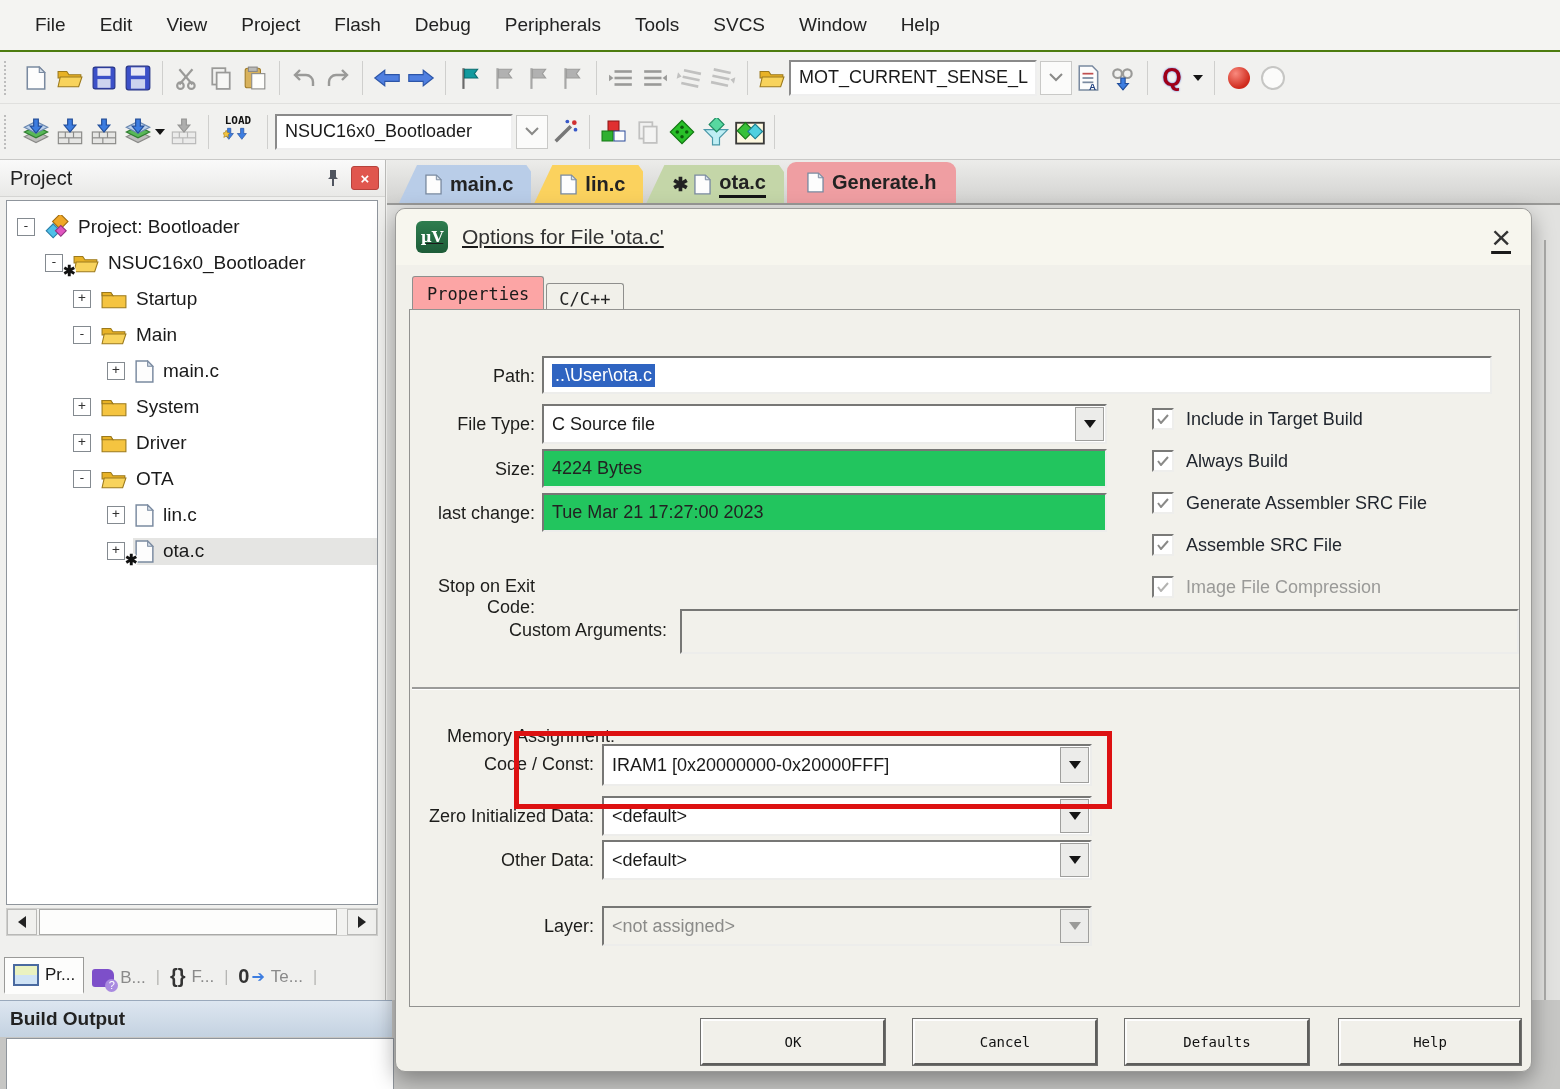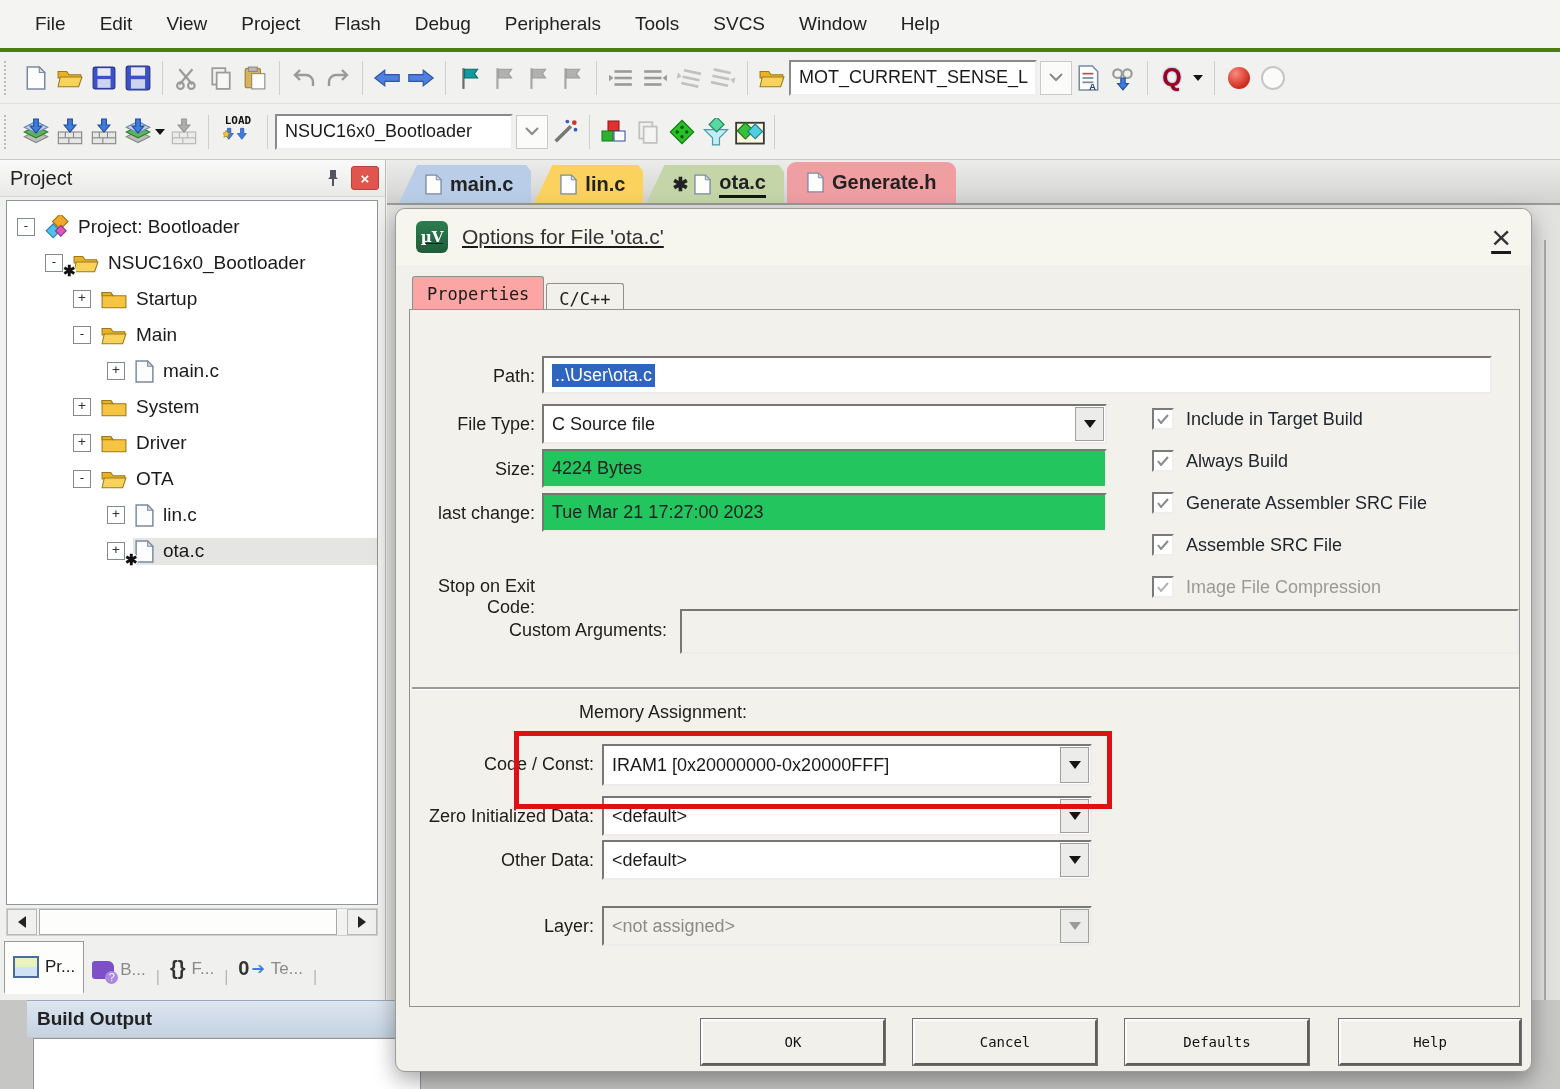--- a/index.html
+++ b/index.html
@@ -1,20 +1,20 @@
 <!DOCTYPE html>
 <html><head>
 <meta charset="utf-8">
 <style>
   html,body{margin:0;padding:0;}
   body{width:1560px;height:1089px;overflow:hidden;background:#f0f0ee;
        font-family:"Liberation Sans", sans-serif;color:#1a1a1a;position:relative;}
   .abs{position:absolute;}
   
-  #menubar{left:0;top:0;width:1560px;height:52px;background:#f4f4f2;display:flex;align-items:center;padding-left:18px;box-sizing:border-box;border-bottom:4px solid #4d7c0f;}
+  #menubar{left:0;top:0;width:1560px;height:52px;background:#f4f4f2;display:flex;align-items:center;padding-left:18px;box-sizing:border-box;border-bottom:2px solid #4d7c0f;}
   .menu-item{font-size:19px;padding:0 17px;color:#222;cursor:default;}
   .toolbar{left:0;width:1560px;display:flex;align-items:center;background:#f1f1ef;box-sizing:border-box;}
   #toolbar1{top:52px;height:52px;border-bottom:1px solid #e0e0de;}
   #toolbar2{top:104px;height:56px;border-bottom:1px solid #c9c9c7;}
   .grip{width:5px;height:34px;border-left:2px dotted #bdbdbd;margin:0 8px 0 4px;}
   .tsep{width:1px;height:34px;background:#cfcfcd;margin:0 7px;}
   .tbtn{width:34px;height:36px;display:flex;align-items:center;justify-content:center;position:relative;flex:none;}
   .gray{filter:grayscale(1) opacity(.55);}
   .combo-lite{height:32px;background:#fff;border:2px solid;border-color:#8a8a8a #efefef #efefef #8a8a8a;display:flex;align-items:center;padding:0 8px;font-size:18px;white-space:nowrap;}
   .chevbox{width:30px;height:32px;border:1px solid #c9c9c7;background:#fbfbfa;display:flex;align-items:center;justify-content:center;margin-left:3px;}
@@ -38,41 +38,41 @@
   .tico{margin-right:9px;flex:none;position:relative;}
   .badge{position:absolute;left:-10px;bottom:-4px;background:#fff;border-radius:50%;font-size:15px;font-weight:bold;color:#111;line-height:14px;}
   
   #hscroll{position:absolute;left:6px;top:748px;width:372px;height:28px;display:flex;align-items:stretch;background:#f2f2f0;border:1px solid #cfcfcd;box-sizing:border-box;}
   .sbtn{width:28px;background:#f0f0ee;border:1px solid #b9b9b7;display:flex;align-items:center;justify-content:center;flex:none;}
   .thumb{flex:1;margin:0 2px;background:#fdfdfc;border:1px solid #a9a9a7;}
   .sbtri-l{width:0;height:0;border-top:6px solid transparent;border-bottom:6px solid transparent;border-right:8px solid #222;}
   .sbtri-r{width:0;height:0;border-top:6px solid transparent;border-bottom:6px solid transparent;border-left:8px solid #222;}
   
   #proj-tabs{position:absolute;left:0px;top:782px;width:386px;height:52px;display:flex;align-items:flex-end;padding-left:4px;box-sizing:border-box;}
-  .ptab{display:flex;align-items:center;font-size:17px;color:#8a8a8a;padding:14px 8px;gap:6px;}
+  .ptab{display:flex;align-items:center;font-size:17px;color:#8a8a8a;padding:6px 8px;gap:6px;}
   .ptab.active{background:#fdfdfc;border:1px solid #9a9a98;border-bottom:2px solid #fdfdfc;color:#1a1a1a;}
   .pdiv{color:#b5b5b3;margin:0 2px 8px 2px;}
   .braces{font-size:20px;font-weight:bold;color:#333;}
   .zero{font-size:20px;font-weight:bold;color:#333;}
   .zarrow{color:#3d7de0;font-size:16px;margin-left:-4px;}
   .bookico{width:22px;height:18px;background:#7d4fc9;border-radius:3px 6px 6px 3px;position:relative;}
   .bookico:after{content:"?";position:absolute;right:-4px;bottom:-5px;background:#a98ae0;border-radius:50%;width:13px;height:13px;font-size:11px;color:#fff;text-align:center;line-height:13px;}
   .tableico{width:22px;height:18px;border:2px solid #4a6aa0;background:linear-gradient(#eaf2c0 50%,#cfe3f5 50%);}
   
   #tabstrip{left:387px;top:160px;width:1173px;height:45px;background:linear-gradient(#ececea,#d2d2d0);border-bottom:2px solid #9a9a98;display:flex;align-items:flex-end;padding-left:12px;box-sizing:border-box;}
   .etab{height:38px;display:flex;align-items:center;gap:8px;font-size:20px;font-weight:bold;color:#222;padding:0 18px 0 26px;clip-path:polygon(18px 0,calc(100% - 5px) 0,100% 7px,100% 100%,0 100%);margin-right:3px;}
   .etab .fi{flex:none;}
   #etab-flash{clip-path:none;border-radius:9px 9px 0 0;height:41px;padding:0 20px;}
   .uline{border-bottom:3px solid #151515;padding-bottom:1px;}
   
   #edit-bg{left:387px;top:205px;width:1173px;height:795px;background:#e2e2e0;}
   #edit-vline{left:1544px;top:240px;width:2px;height:760px;background:#ababa9;}
   
   #bo-zone{left:0;top:1000px;width:1560px;height:89px;background:#c6c6c4;}
-  #bo-panel{position:absolute;left:0;top:0;width:392px;height:89px;margin-left:27px;}
+  #bo-panel{position:absolute;left:0;top:0;width:392px;height:89px;}
   #bo-head{height:36px;background:linear-gradient(#dde6f0,#c4d2e1);border-top:1px solid #9aa9bc;display:flex;align-items:center;padding-left:10px;font-size:19px;font-weight:bold;color:#222;}
   #bo-body{position:absolute;left:6px;top:38px;width:386px;height:51px;background:#fff;border:1px solid #8f959c;border-bottom:none;}
   
   #dialog{left:395px;top:208px;width:1137px;height:864px;background:#f1f0ea;border:1px solid #9b9b99;border-radius:10px;box-shadow:0 8px 22px rgba(0,0,0,.35);box-sizing:border-box;z-index:30;text-decoration:underline;}
   #dlg-title{height:56px;display:flex;align-items:center;padding:0 20px;background:#f7f6ee;border-radius:10px 10px 0 0;}
   #dlg-title .t{flex:1;font-size:21px;color:#333;margin-left:14px;}
   #dlg-close{font-size:34px;font-weight:300;color:#333;line-height:30px;}
   .uv-ico{width:32px;height:32px;background:linear-gradient(#2e7d4f,#1d5c38);border-radius:6px;color:#fff;display:flex;align-items:center;justify-content:center;font-size:15px;font-weight:bold;font-family:"DejaVu Serif",serif;}
   .dtabs{position:absolute;left:16px;top:66px;display:flex;align-items:flex-end;font-family:"DejaVu Sans Mono",monospace;font-size:17px;}
   .dtab{padding:7px 14px;border:1px solid #8f8f8d;border-bottom:none;background:#f1f0ea;}
@@ -715,21 +715,21 @@
 
     <div class="flabel" style="left:0;width:125px;top:266px">Stop on Exit Code:</div>
 
     <div class="flabel" style="left:2px;width:255px;top:310px">Custom Arguments:</div>
     <div class="field dis" style="left:270px;top:299px;width:839px;height:45px">
       <span></span>
     </div>
 
     <div class="sepline" style="top:377px"></div>
 
-    <div class="flabel" style="left:37px;top:392px;text-align:right;width:300px">Memory Assignment:</div>
+    <div class="flabel" style="left:37px;top:416px;text-align:left;width:300px">Memory Assignment:</div>
 
     <div class="flabel" style="left:0;width:184px;top:444px">Code / Const:</div>
     <div class="field" style="left:192px;top:434px;width:490px;height:42px">
       <span>IRAM1 [0x20000000-0x20000FFF]</span>
       <div class="cbtn">
           <div class="tri"></div>
         </div>
     </div>
 
     <div class="flabel" style="left:0;width:184px;top:496px">Zero Initialized Data:</div>

